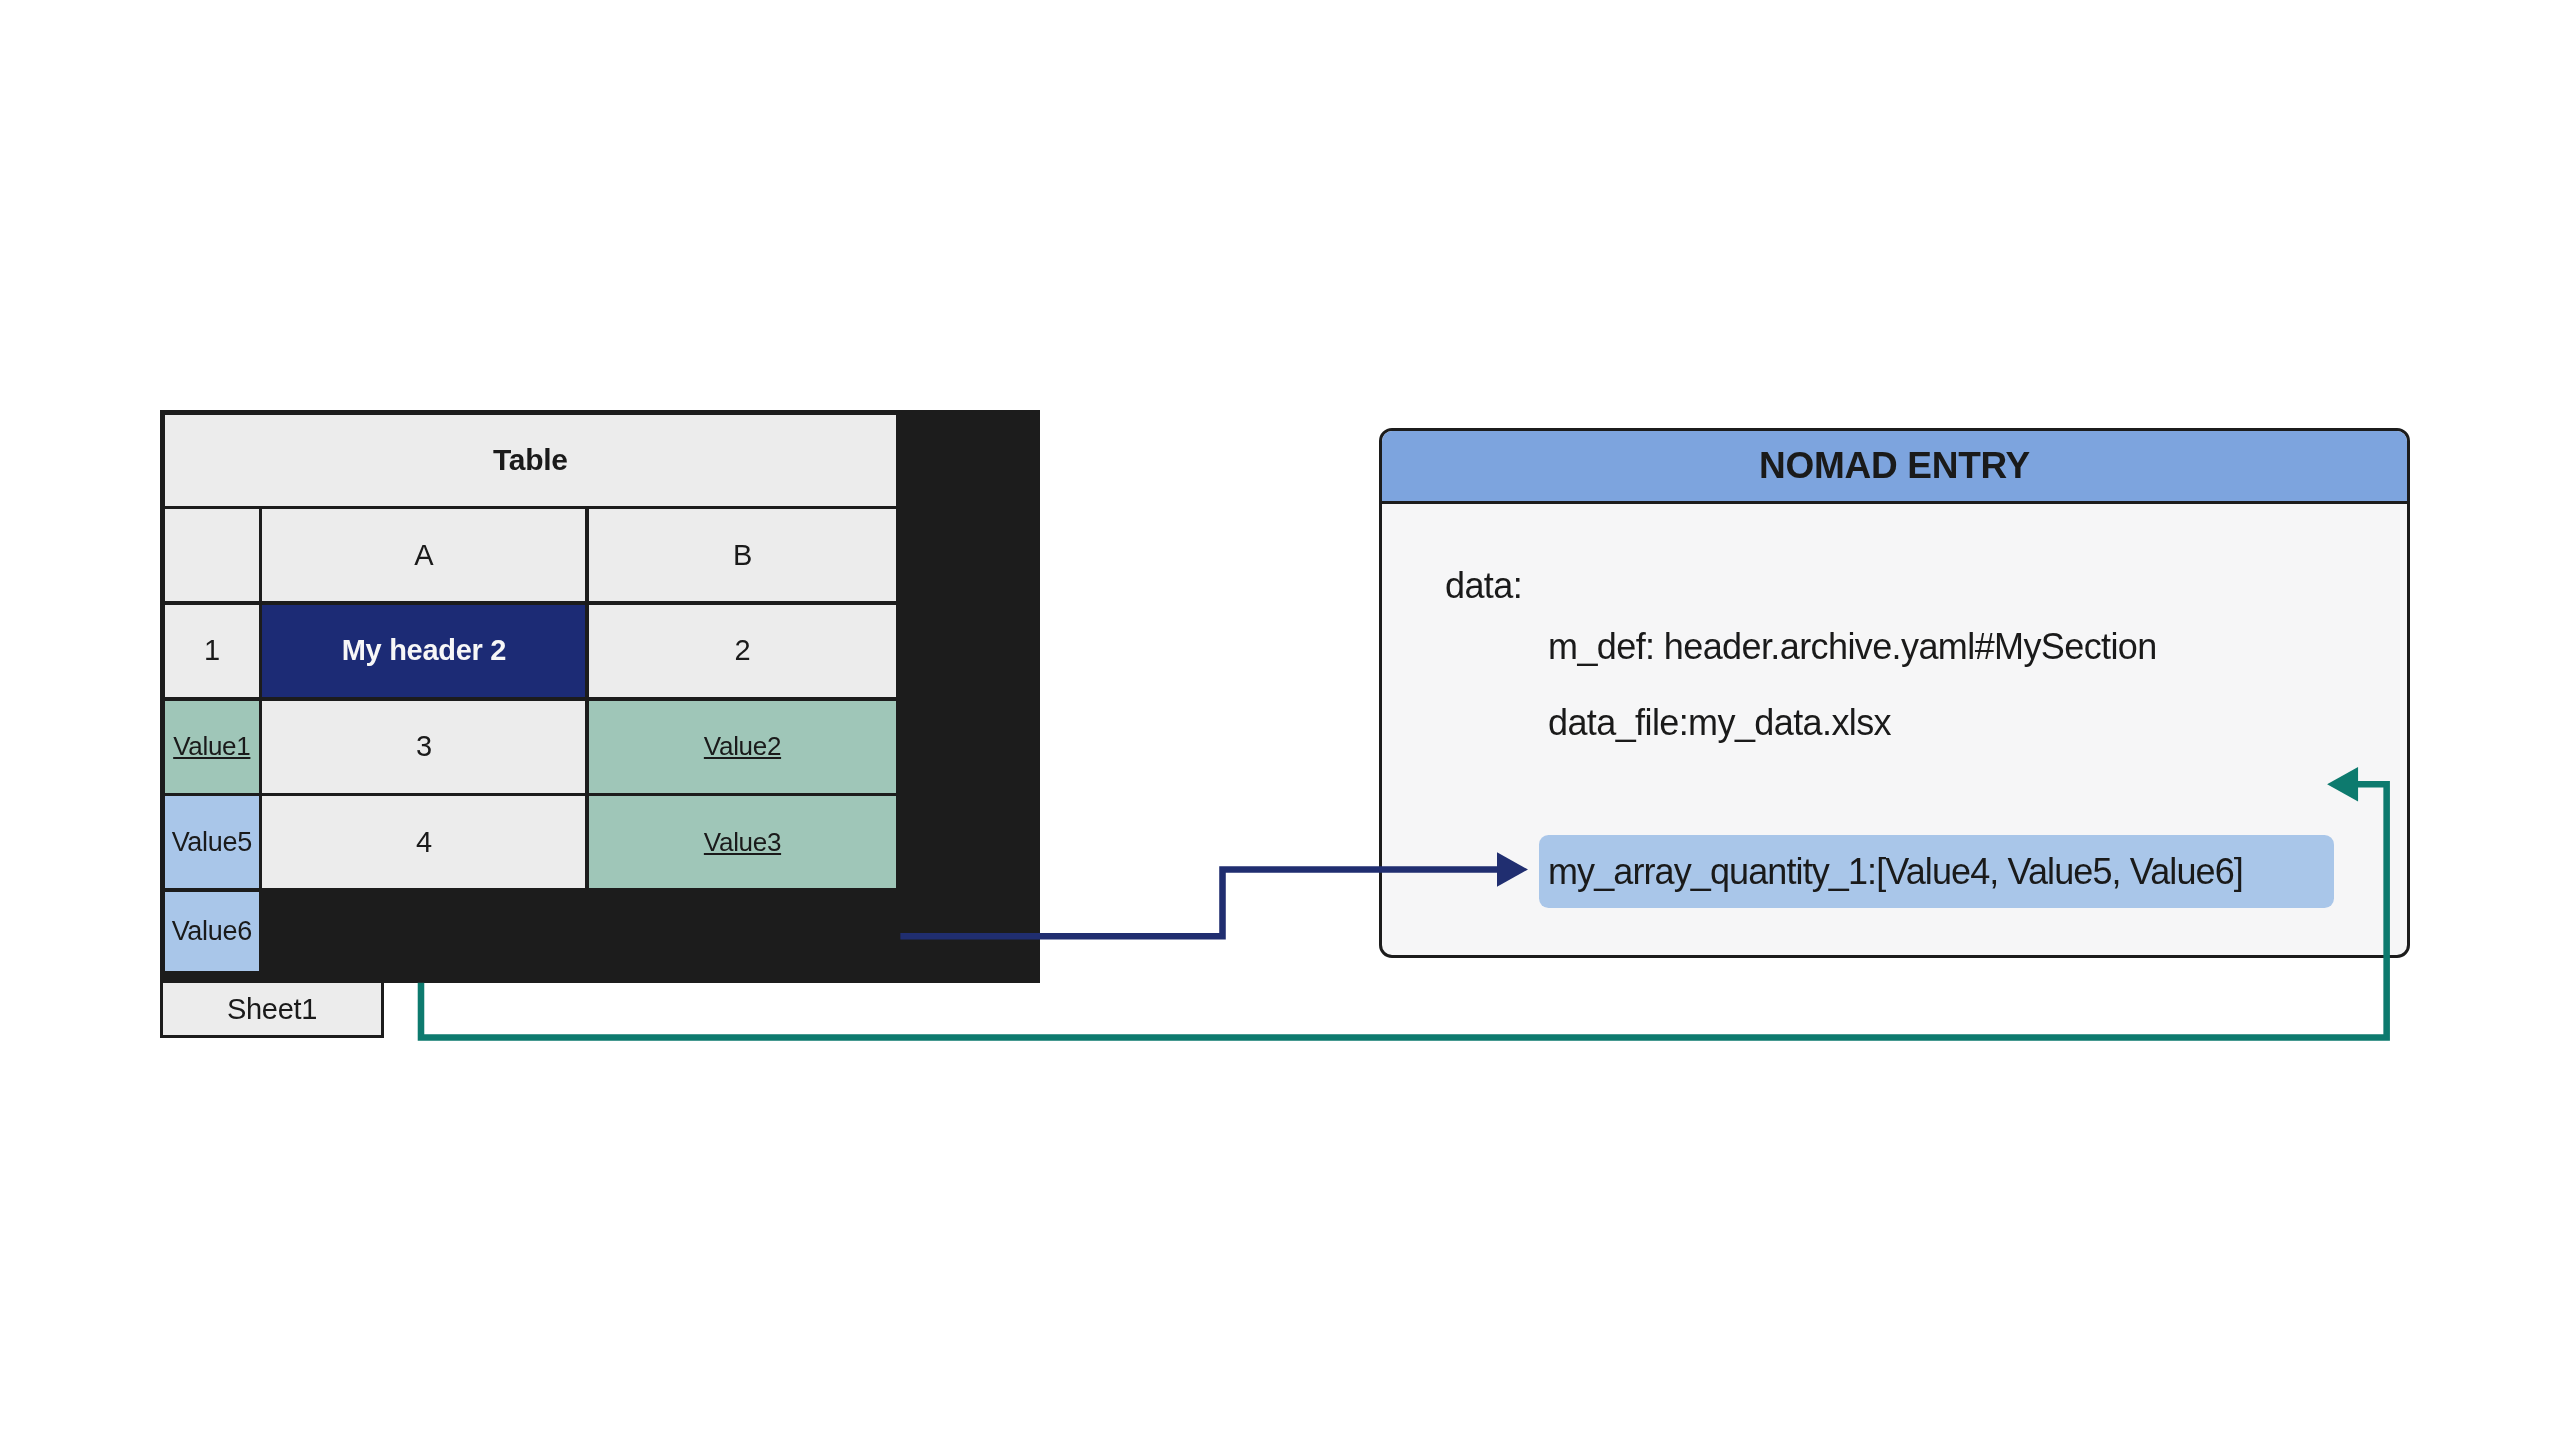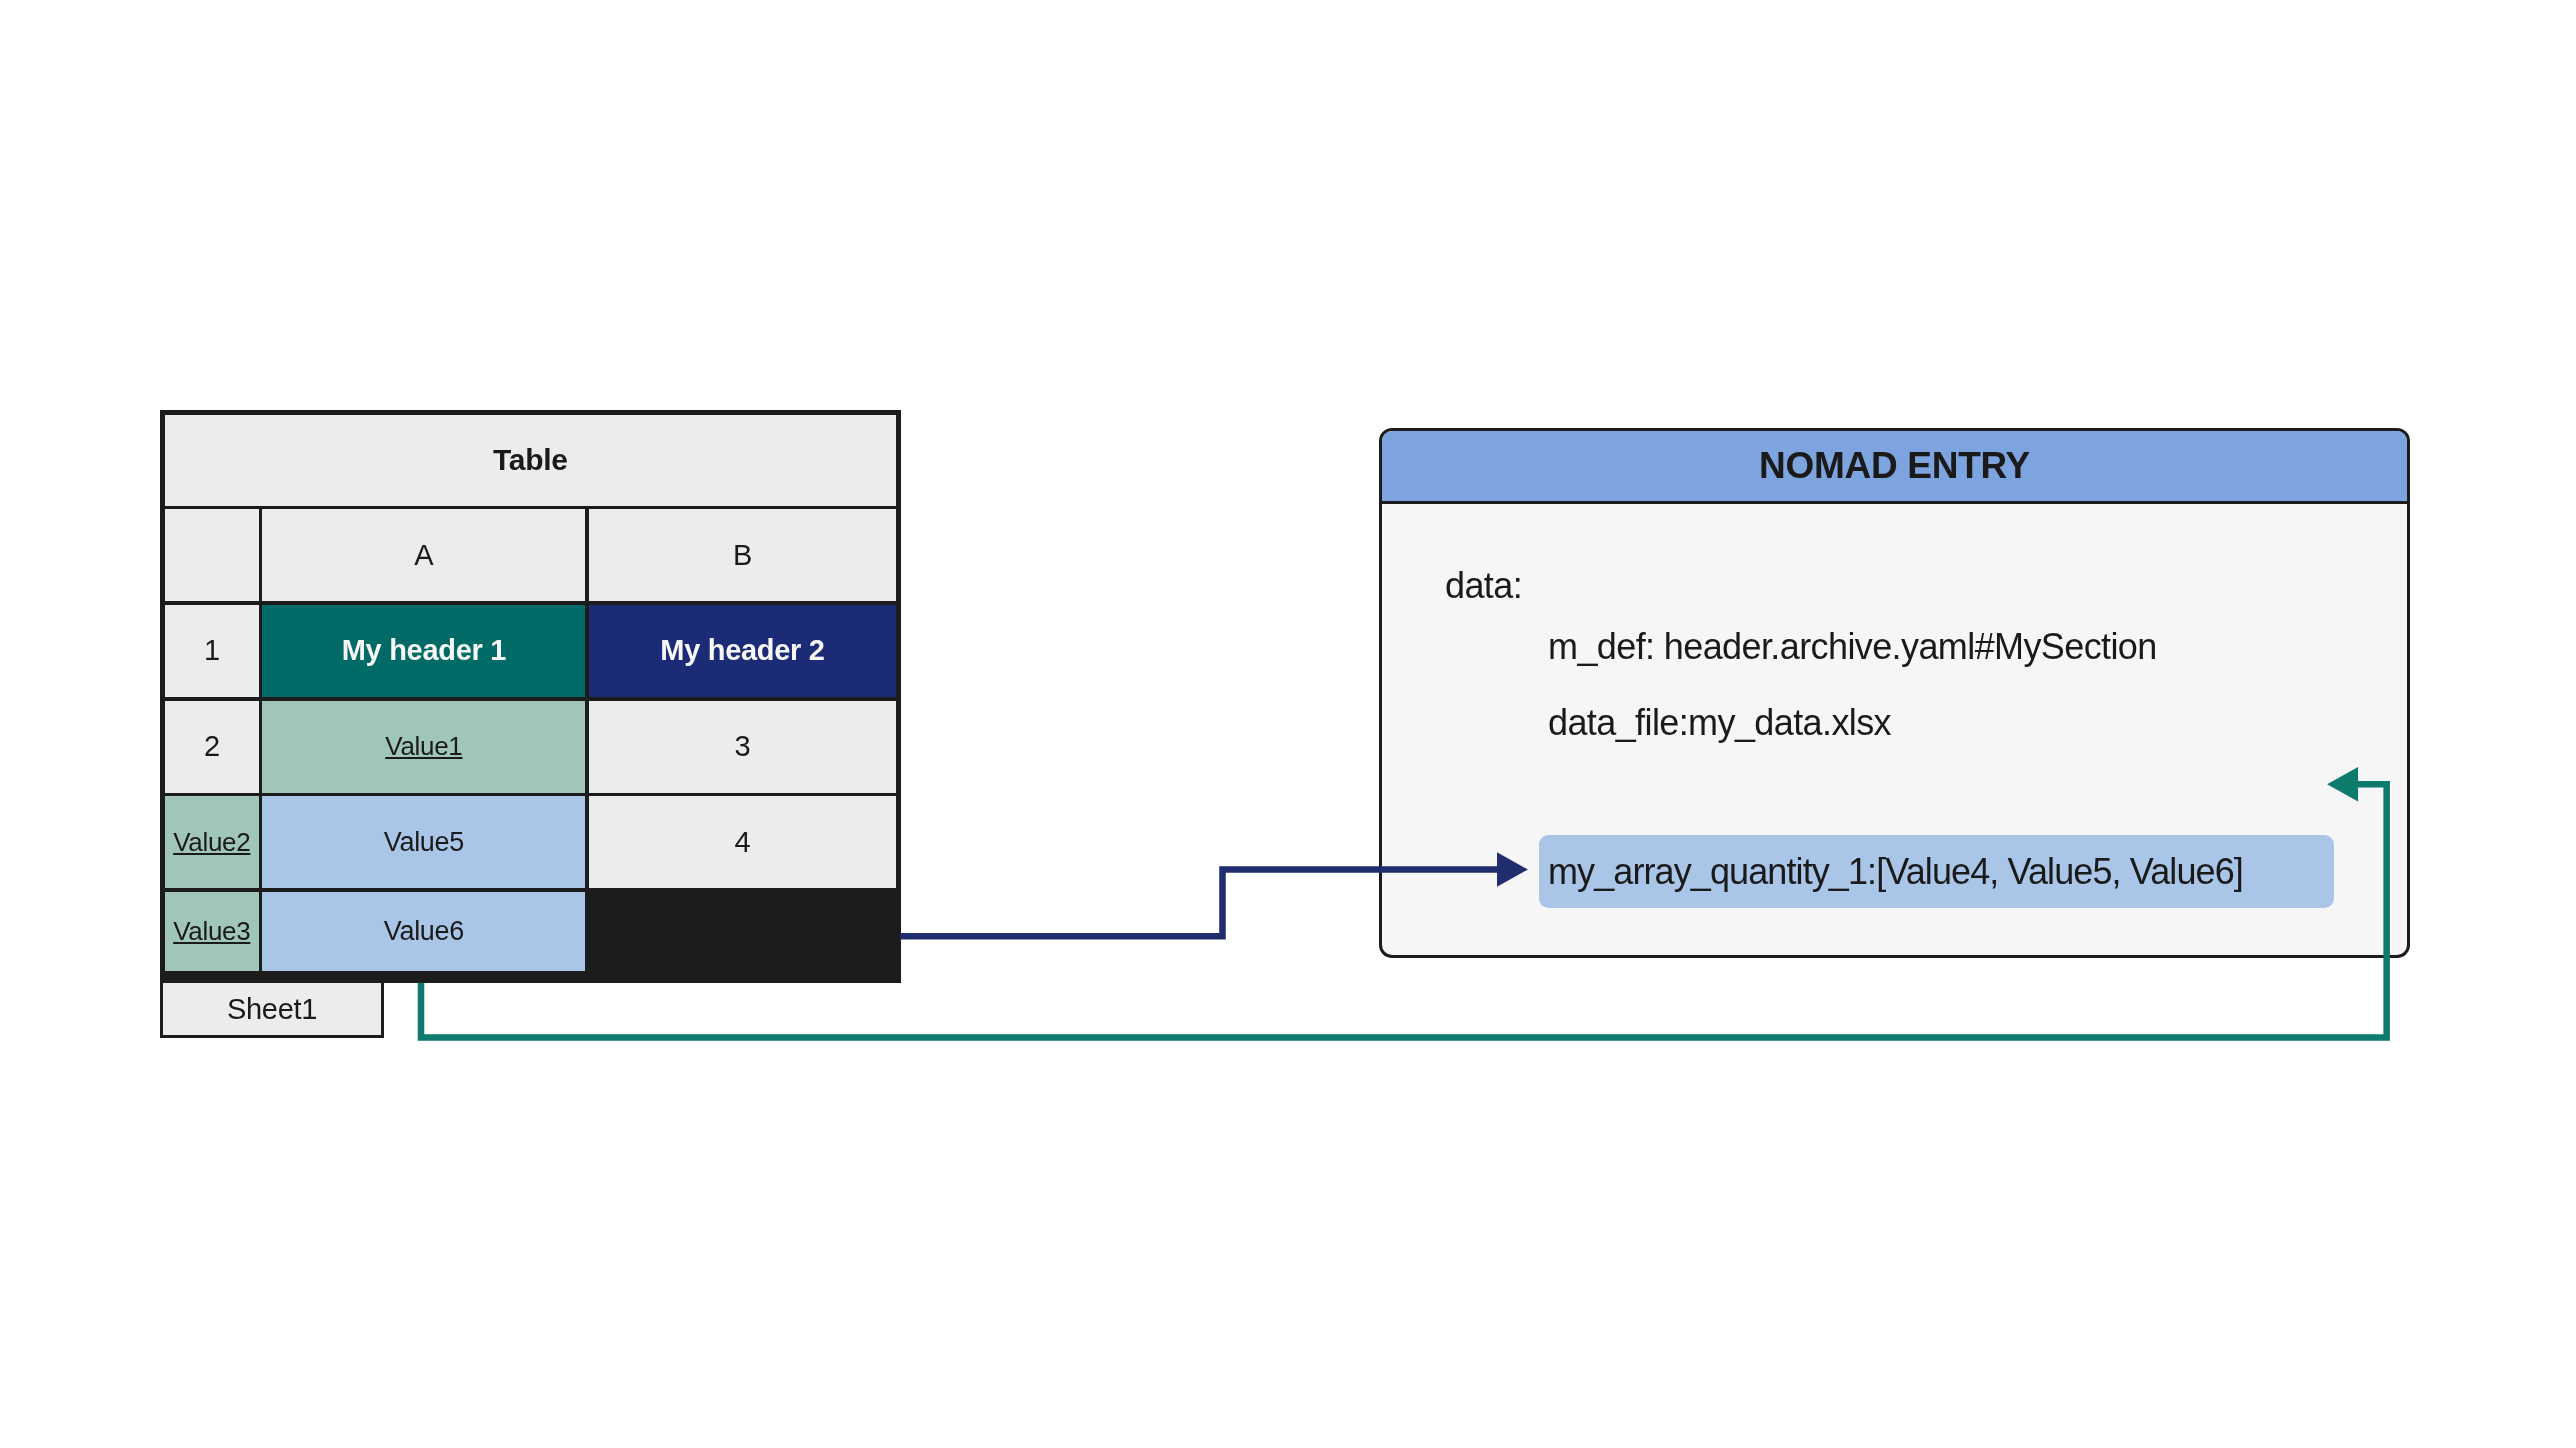--- a/index.html
+++ b/index.html
@@ -19,21 +19,21 @@
   }
   *{margin:0;padding:0;box-sizing:border-box;}
   html,body{background:var(--page-bg);}
   body{
     width:2576px;height:1449px;position:relative;overflow:hidden;
     font-family:"Liberation Sans","DejaVu Sans",sans-serif;
     color:var(--text-dark);
   }
   
   .xl-table{
-    position:absolute;left:160px;top:410px;width:741px;height:573px;
+    position:absolute;left:160px;top:410px;width:880px;height:573px;
     background:var(--grid-line);
     padding:4.8px;
     display:grid;
     grid-template-columns:94px 323px 307px;
     grid-template-rows:91px 92px 92px 92px 92px 79px;
     gap:3.6px;
     text-align:center;
   }
   .cell{
     background:var(--cell-gray);
@@ -88,21 +88,20 @@
 <body>
 
 <div class="xl-table">
   <div class="cell title">Table</div>
 
   <div class="cell"></div>
   <div class="cell">A</div>
   <div class="cell">B</div>
 
   <div class="cell">1</div>
-  <div class="cell hdr1">My header 1</div>
   <div class="cell hdr2">My header 2</div>
 
   <div class="cell">2</div>
   <div class="cell green">Value1</div>
 
   <div class="cell">3</div>
   <div class="cell green">Value2</div>
   <div class="cell blue">Value5</div>
 
   <div class="cell">4</div>

